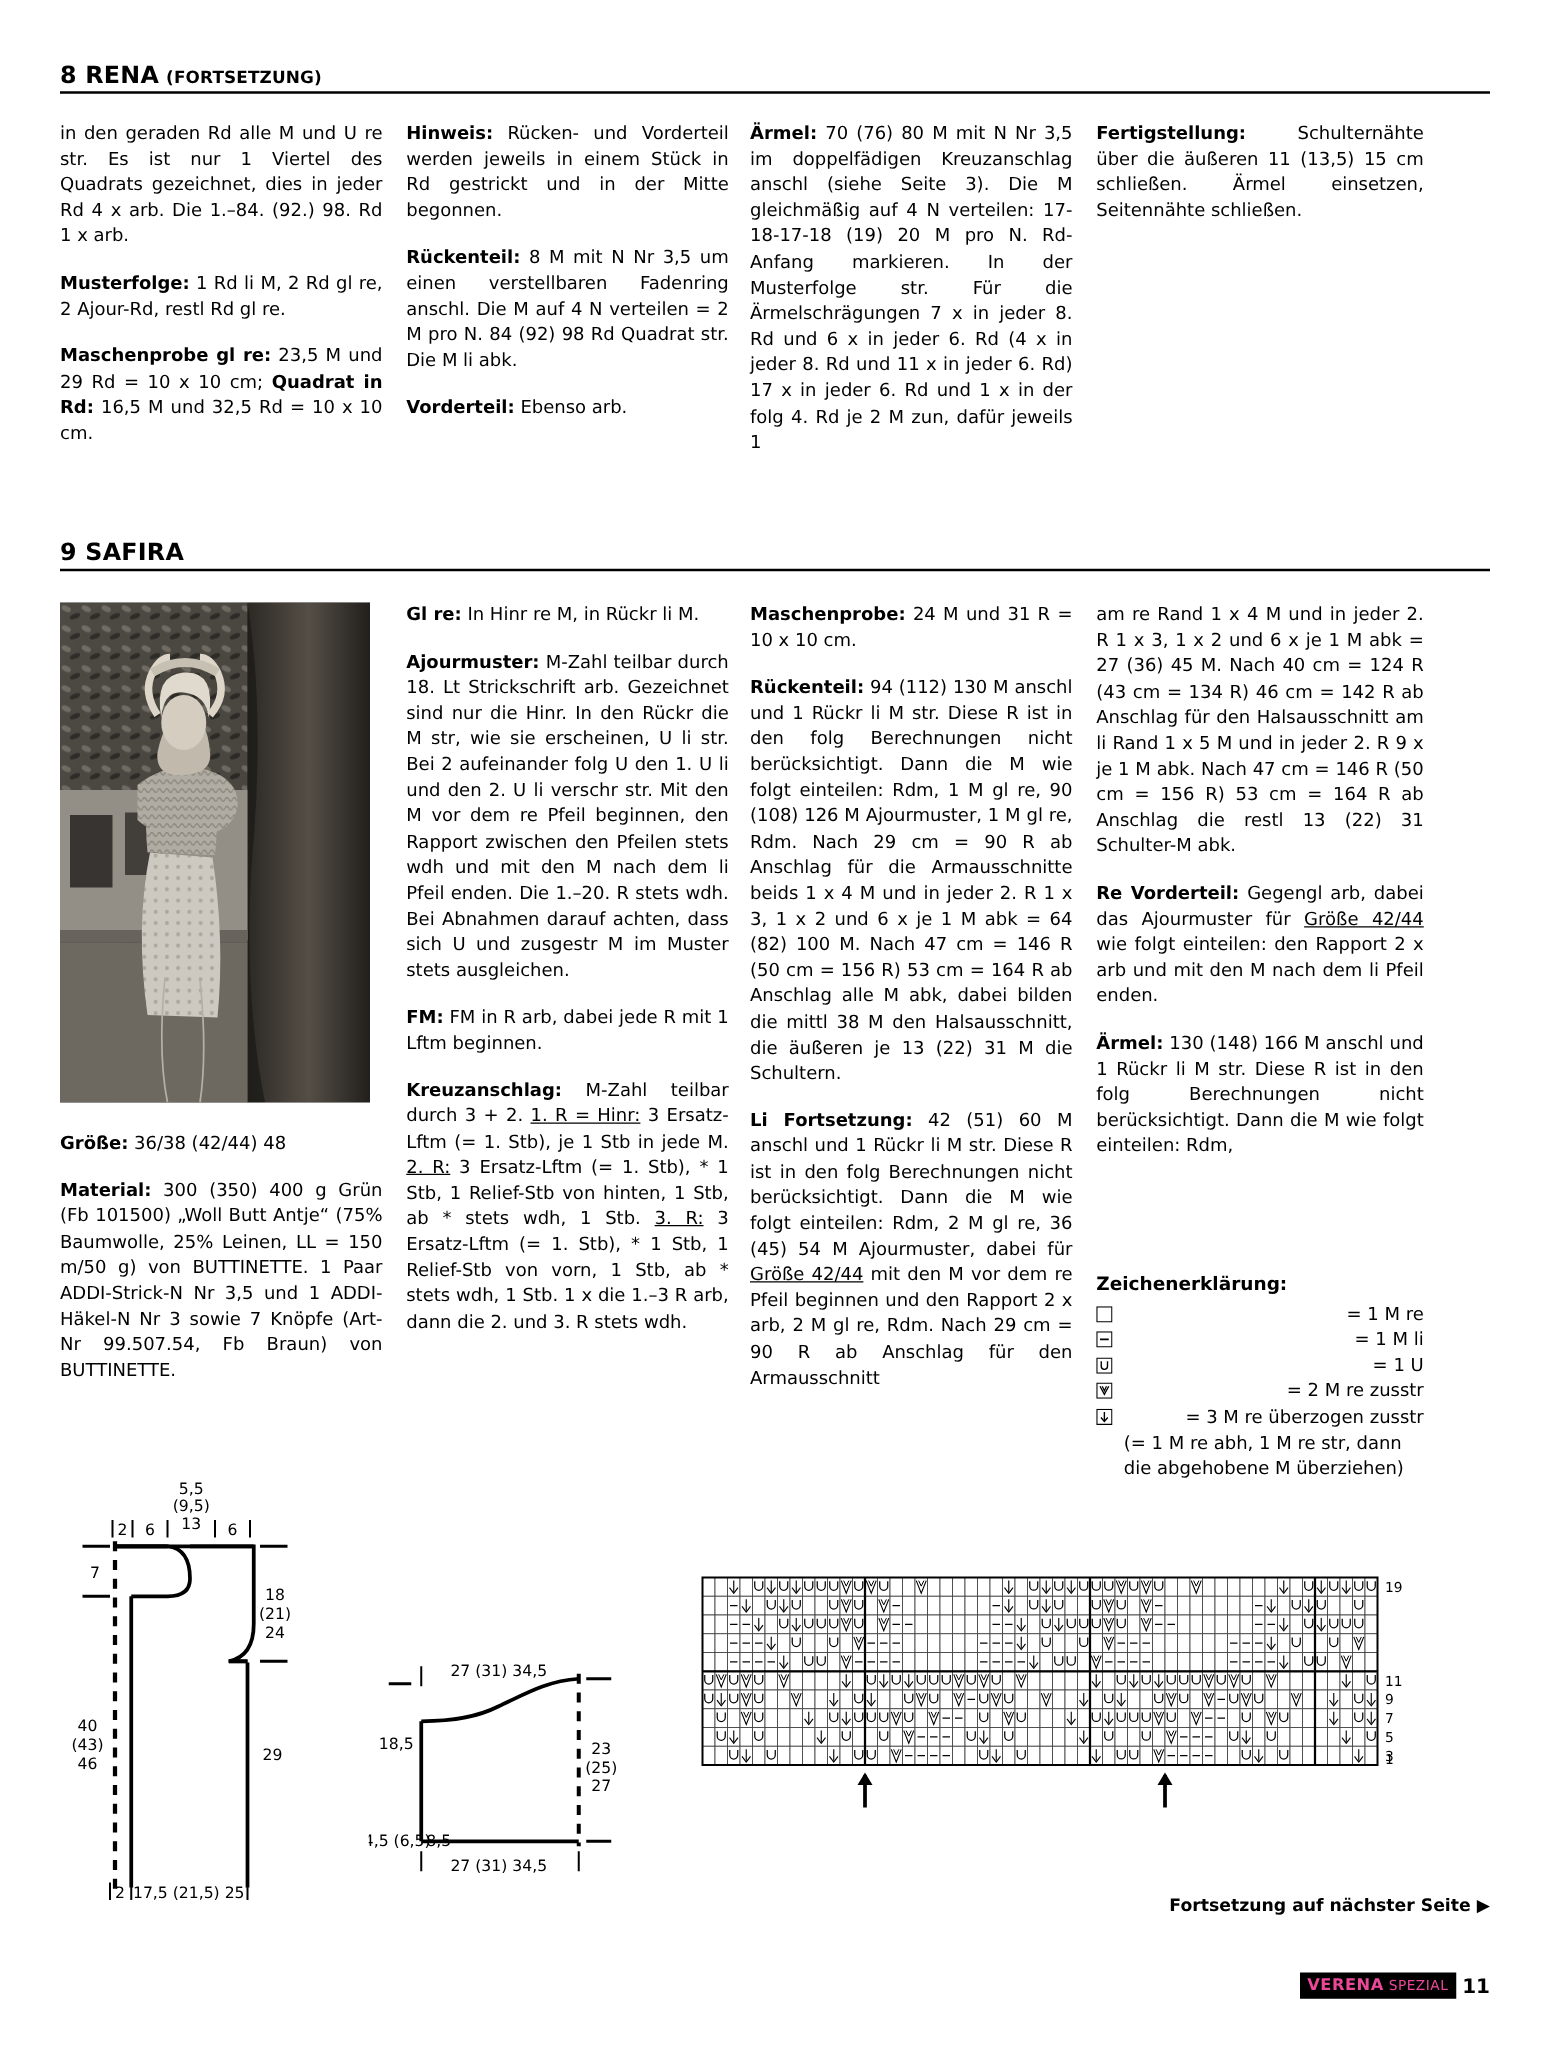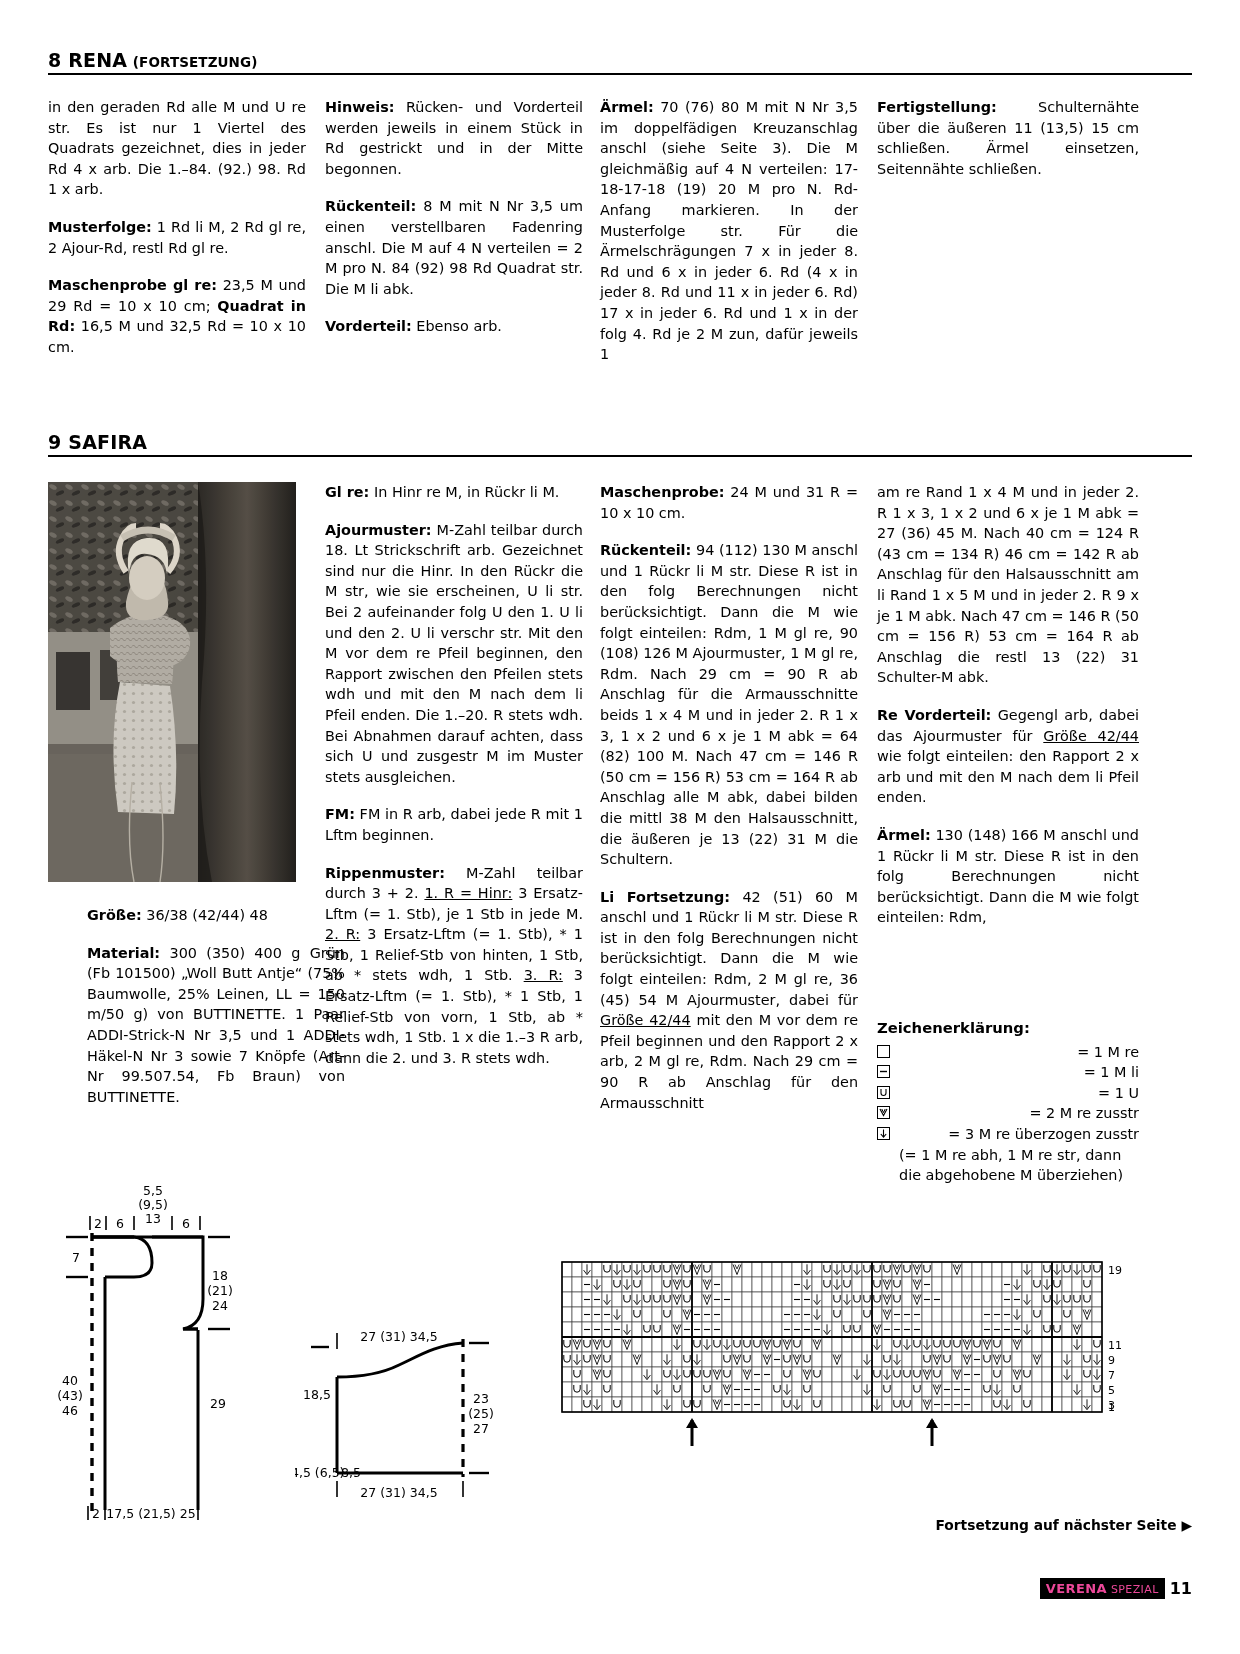--- a/index.html
+++ b/index.html
@@ -181,30 +181,30 @@
         <path d="M81 92 q-6 -34 18 -36 q26 -2 20 36 q-2 -18 -20 -20 q-16 -2 -18 20 z" fill="#e9e3d6"></path>
         <path d="M78 90 q-12 -18 -4 -34 q6 -12 14 -12" fill="none" stroke="#e5ded1" stroke-width="6"></path>
         <path d="M120 90 q14 -16 6 -34 q-6 -12 -14 -12" fill="none" stroke="#e5ded1" stroke-width="6"></path>
         <path d="M74 56 q26 -16 52 0" fill="none" stroke="#cfc8bb" stroke-width="7"></path>
         <path d="M84 300 q-6 60 2 100 M112 302 q6 58 0 98" fill="none" stroke="#bdb7ab" stroke-width="1.4"></path>
       </g>
       <rect width="248" height="400" fill="#000" opacity="0.04"></rect>
     </svg>
   </div>
 
-  <div class="col c1" style="top:905px;margin-left:39px;">
+  <div class="col c1" style="top:905px;">
     <p><b>Größe:</b><span> 36/38 (42/44) 48</span></p>
     <p><b>Material:</b><span> 300 (350) 400 g Grün (Fb 101500) „Woll Butt Antje“ (75% Baumwolle, 25% Leinen, LL = 150 m/50 g) von BUTTINETTE. 1 Paar ADDI-Strick-N Nr 3,5 und 1 ADDI-Häkel-N Nr 3 sowie 7 Knöpfe (Art-Nr 99.507.54, Fb Braun) von BUTTINETTE.</span></p>
   </div>
 
   <div class="col c2" style="top:482px;">
     <p><b>Gl re:</b><span> In Hinr re M, in Rückr li M.</span></p>
     <p><b>Ajourmuster:</b><span> M-Zahl teilbar durch 18. Lt Strickschrift arb. Gezeichnet sind nur die Hinr. In den Rückr die M str, wie sie erscheinen, U li str. Bei 2 aufeinander folg U den 1. U li und den 2. U li verschr str. Mit den M vor dem re Pfeil beginnen, den Rapport zwischen den Pfeilen stets wdh und mit den M nach dem li Pfeil enden. Die 1.–20. R stets wdh. Bei Abnahmen darauf achten, dass sich U und zusgestr M im Muster stets ausgleichen.</span></p>
     <p><b>FM:</b><span> FM in R arb, dabei jede R mit 1 Lftm beginnen.</span></p>
-    <p><b>Rippenmuster:</b><span> M-Zahl teilbar durch 3 + 2. <u>1. R = Hinr:</u> 3 Ersatz-Lftm (= 1. Stb), je 1 Stb in jede M. <u>2. R:</u> 3 Ersatz-Lftm (= 1. Stb), * 1 Stb, 1 Relief-Stb von hinten, 1 Stb, ab * stets wdh, 1 Stb. <u>3. R:</u> 3 Ersatz-Lftm (= 1. Stb), * 1 Stb, 1 Relief-Stb von vorn, 1 Stb, ab * stets wdh, 1 Stb. 1 x die 1.–3 R arb, dann die 2. und 3. R stets wdh.</span></p>
+    <p><b>Kreuzanschlag:</b><span> M-Zahl teilbar durch 3 + 2. <u>1. R = Hinr:</u> 3 Ersatz-Lftm (= 1. Stb), je 1 Stb in jede M. <u>2. R:</u> 3 Ersatz-Lftm (= 1. Stb), * 1 Stb, 1 Relief-Stb von hinten, 1 Stb, ab * stets wdh, 1 Stb. <u>3. R:</u> 3 Ersatz-Lftm (= 1. Stb), * 1 Stb, 1 Relief-Stb von vorn, 1 Stb, ab * stets wdh, 1 Stb. 1 x die 1.–3 R arb, dann die 2. und 3. R stets wdh.</span></p>
   </div>
 
   <div class="col c3" style="top:482px;">
     <p><b>Maschenprobe:</b><span> 24 M und 31 R = 10 x 10 cm.</span></p>
     <p><b>Rückenteil:</b><span> 94 (112) 130 M anschl und 1 Rückr li M str. Diese R ist in den folg Berechnungen nicht berücksichtigt. Dann die M wie folgt einteilen: Rdm, 1 M gl re, 90 (108) 126 M Ajourmuster, 1 M gl re, Rdm. Nach 29 cm = 90 R ab Anschlag für die Armausschnitte beids 1 x 4 M und in jeder 2. R 1 x 3, 1 x 2 und 6 x je 1 M abk = 64 (82) 100 M. Nach 47 cm = 146 R (50 cm = 156 R) 53 cm = 164 R ab Anschlag alle M abk, dabei bilden die mittl 38 M den Halsausschnitt, die äußeren je 13 (22) 31 M die Schultern.</span></p>
     <p><b>Li Fortsetzung:</b><span> 42 (51) 60 M anschl und 1 Rückr li M str. Diese R ist in den folg Berechnungen nicht berücksichtigt. Dann die M wie folgt einteilen: Rdm, 2 M gl re, 36 (45) 54 M Ajourmuster, dabei für <u>Größe 42/44</u> mit den M vor dem re Pfeil beginnen und den Rapport 2 x arb, 2 M gl re, Rdm. Nach 29 cm = 90 R ab Anschlag für den Armausschnitt</span></p>
   </div>
 
   <div class="col c4" style="top:482px;">
     <p><span>am re Rand 1 x 4 M und in jeder 2. R 1 x 3, 1 x 2 und 6 x je 1 M abk = 27 (36) 45 M. Nach 40 cm = 124 R (43 cm = 134 R) 46 cm = 142 R ab Anschlag für den Halsausschnitt am li Rand 1 x 5 M und in jeder 2. R 9 x je 1 M abk. Nach 47 cm = 146 R (50 cm = 156 R) 53 cm = 164 R ab Anschlag die restl 13 (22) 31 Schulter-M abk.</span></p>

